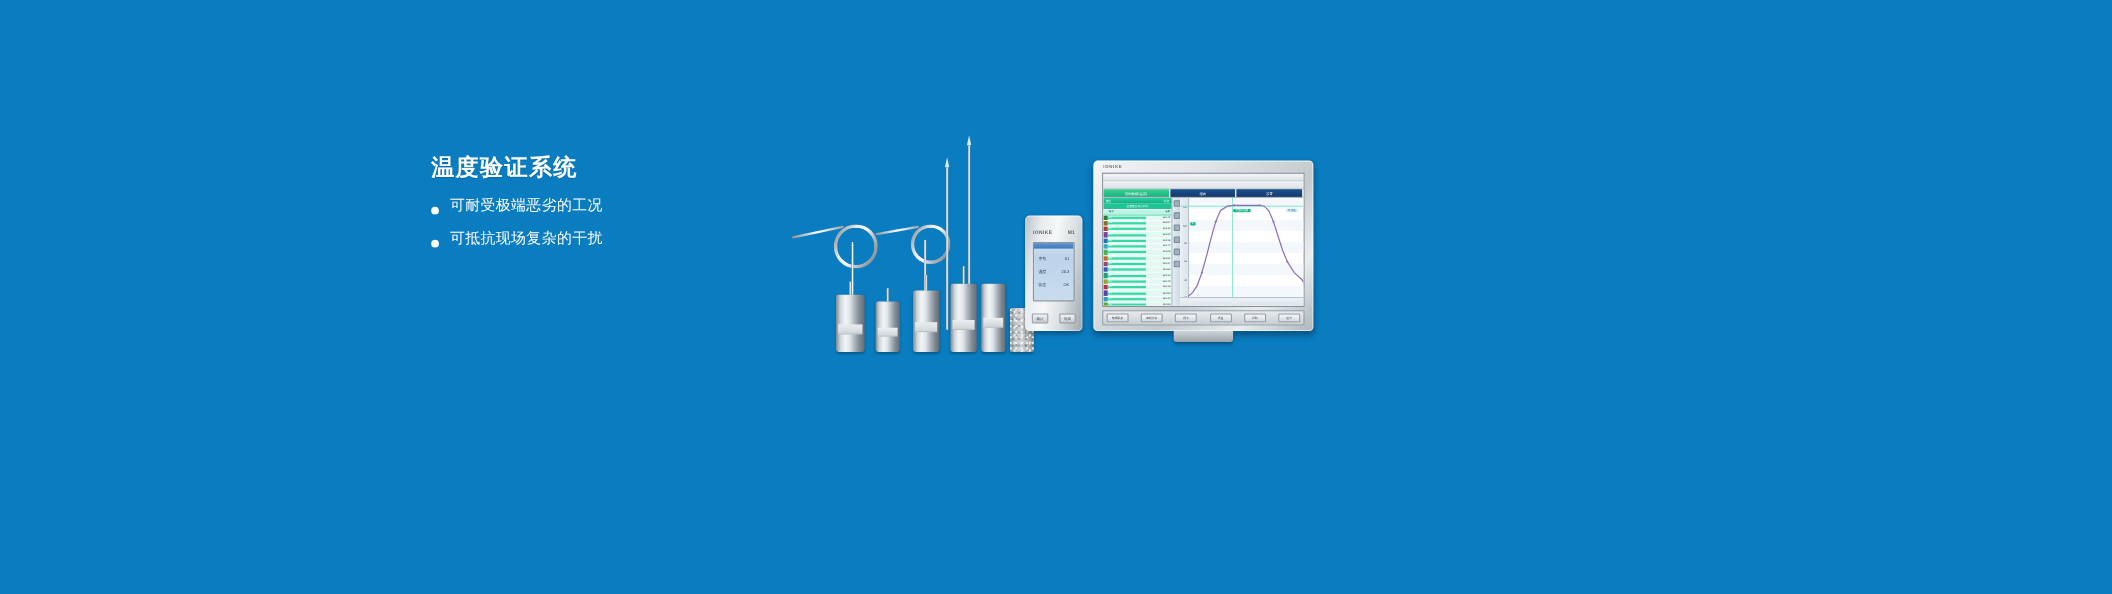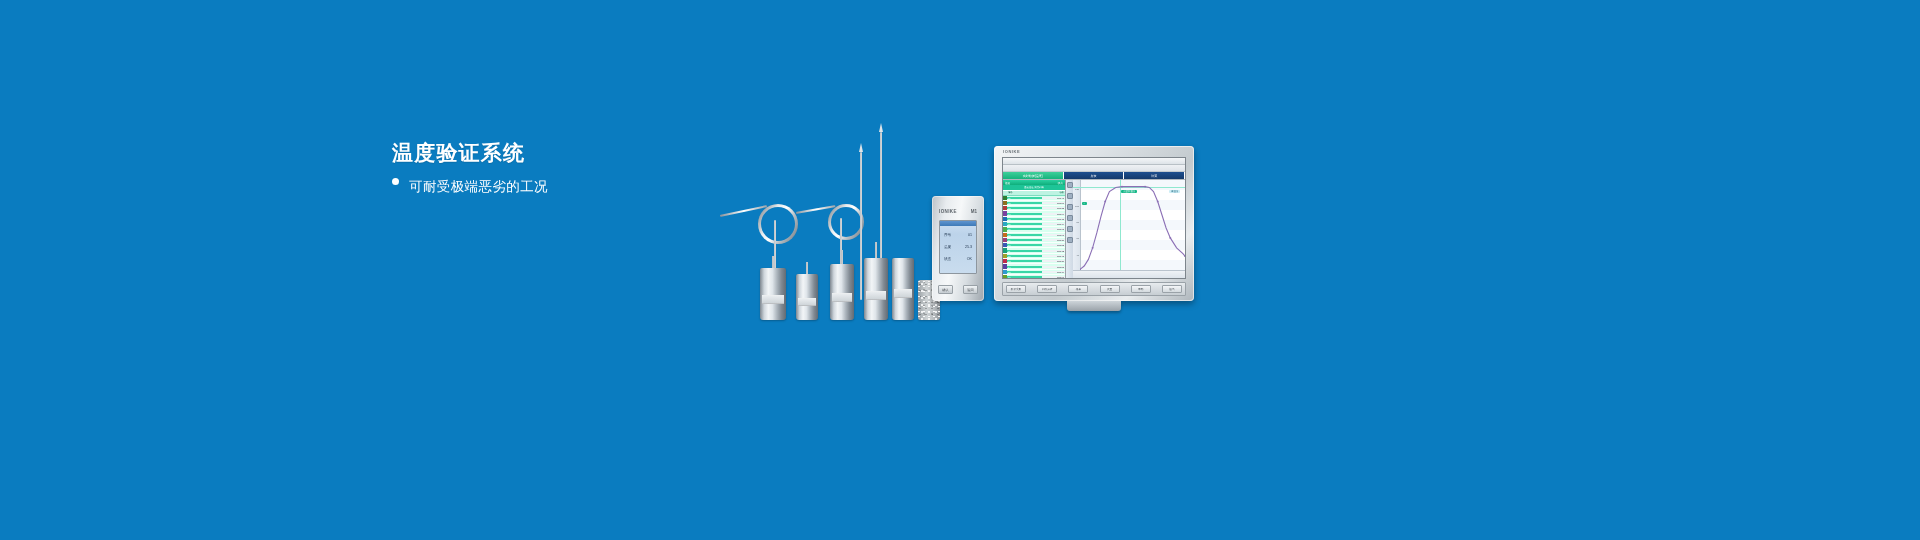--- a/index.html
+++ b/index.html
@@ -22,21 +22,21 @@
     font-size:21px;font-weight:bold;letter-spacing:1.2px;
     line-height:26px;margin:0 0 12px 0;color:#ffffff;
     text-shadow:0 1px 1px rgba(0,0,0,.12);
   }
   #subtitle{
     font-size:13px;line-height:18px;margin:0 0 16px 0;
     color:#eaf6ff;letter-spacing:.4px;font-weight:normal;
   }
   .bullets{list-style:none;margin:0;padding:0;}
   .bullets li{
-    display:flex;align-items:flex-start;
+    display:flex;align-items:flex-end;
     font-size:13.5px;line-height:17px;color:#ffffff;
     margin-bottom:13px;letter-spacing:.4px;
   }
   .dot{
     width:7px;height:7px;border-radius:50%;
     background:#ffffff;display:inline-block;margin-right:10px;flex:0 0 auto;
   }
 
   
   #scene{position:absolute;left:700px;top:120px;width:520px;height:200px;}
@@ -239,20 +239,24 @@
 <body>
 
 <div id="banner">
 
   <div id="copy">
     <h1 id="title">温度验证系统</h1>
     <ul class="bullets">
       <li>
         <span class="dot"></span>
         <span>可耐受极端恶劣的工况</span>
+      </li>
+      <li>
+        <span class="dot"></span>
+        <span>可抵抗现场复杂的干扰</span>
       </li>
     </ul>
   </div>
 
   <div id="scene">
 
     <div class="ring" style="left:58px;top:84px;width:34px;height:34px;"></div>
     <div class="needle" style="left:20px;top:95px;width:48px;height:2px;transform:rotate(-12deg);transform-origin:left center;"></div>
     <div class="needle" style="left:74px;top:100px;height:80px;"></div>
 

